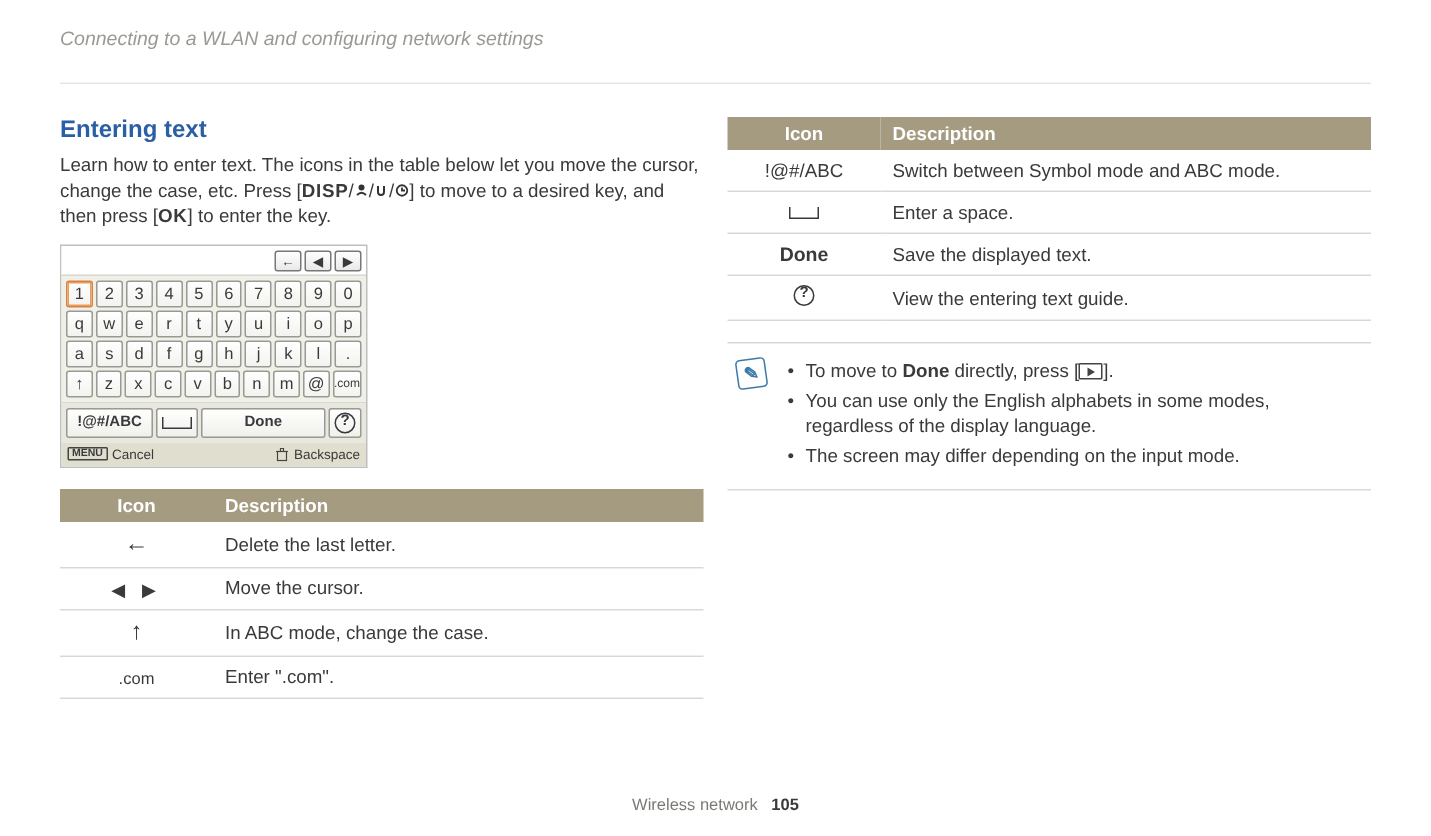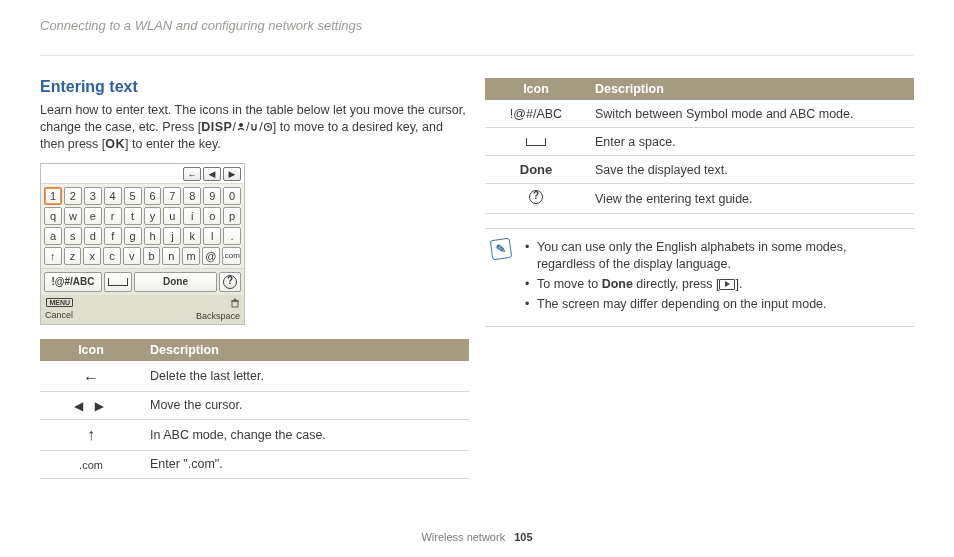--- a/index.html
+++ b/index.html
@@ -22,21 +22,21 @@
   .kbd-row:last-child { margin-bottom:0; }
   .kbd-key { flex:1; height:18px; border:1px solid #9a9a95; border-radius:2px; background:linear-gradient(#fff,#f3f3ef); display:flex; align-items:center; justify-content:center; font-size:11px; }
   .kbd-key.selected { border-color:#d9823b; box-shadow:0 0 0 1px #e79b5c inset; }
   .kbd-specialrow { display:flex; gap:2px; padding:3px; background:#e9e8df; }
   .kbd-sp { height:20px; border:1px solid #9a9a95; border-radius:2px; background:linear-gradient(#fff,#f0f0eb); display:flex; align-items:center; justify-content:center; font-size:10px; font-weight:bold; }
   .kbd-sp.mode { width:58px; }
   .kbd-sp.space { width:28px; }
   .kbd-sp.done { flex:1; }
   .kbd-sp.help { width:22px; }
   .kbd-bottom { display:flex; justify-content:space-between; padding:3px 4px; background:#e0dfcf; font-size:9px; color:#3a3a3a; }
-  .kbd-bottom .lbl { display:flex; align-items:flex-end; gap:3px;flex-direction:column; }
+  .kbd-bottom .lbl { display:flex; align-items:center; gap:3px; }
   .kbd-bottom .menubox { border:1px solid #444; border-radius:1px; padding:0 2px; font-size:7px; font-weight:bold; }
 
   
   .idtable { width:100%; border-collapse:collapse; margin-bottom:10px; }
   .idtable th { background:#a59b81; color:#fff; font-weight:bold; text-align:left; padding:4px 8px; font-size:12.5px; }
   .idtable th.iconcol { width:102px;text-align:center; }
   .idtable td { border-bottom:1px solid #d9d9d4; padding:6px 8px; vertical-align:middle; }
   .idtable td.ic { text-align:center; font-size:13px; font-weight:500; width:102px; }
   .idtable .done-label { font-weight:bold; }
 
@@ -216,24 +216,24 @@
       <tr>
         <td class="ic"><span class="qcircle"></span></td>
         <td>View the entering text guide.</td>
       </tr>
     </tbody>
         </table>
 
     <div class="note">
       <div class="note-icon">✎</div>
       <ul>
-        <li>You can use only the English alphabets in some modes, regardless of the display language.</li>
         <li>
           <span>To move to </span><b>Done</b><span> directly, press [</span><span class="play-icon"></span><span>].</span>
         </li>
+        <li>You can use only the English alphabets in some modes, regardless of the display language.</li>
         <li>The screen may differ depending on the input mode.</li>
       </ul>
     </div>
   </div>
 </div>
 
 <div class="footer">
   <span class="sec">Wireless network</span>
   <span class="pg">105</span>
 </div>

